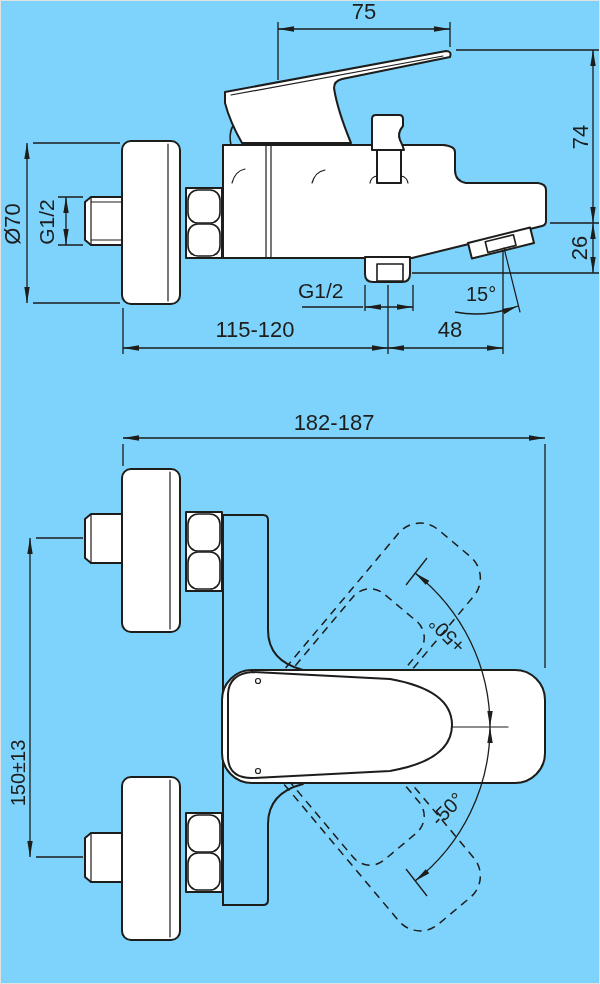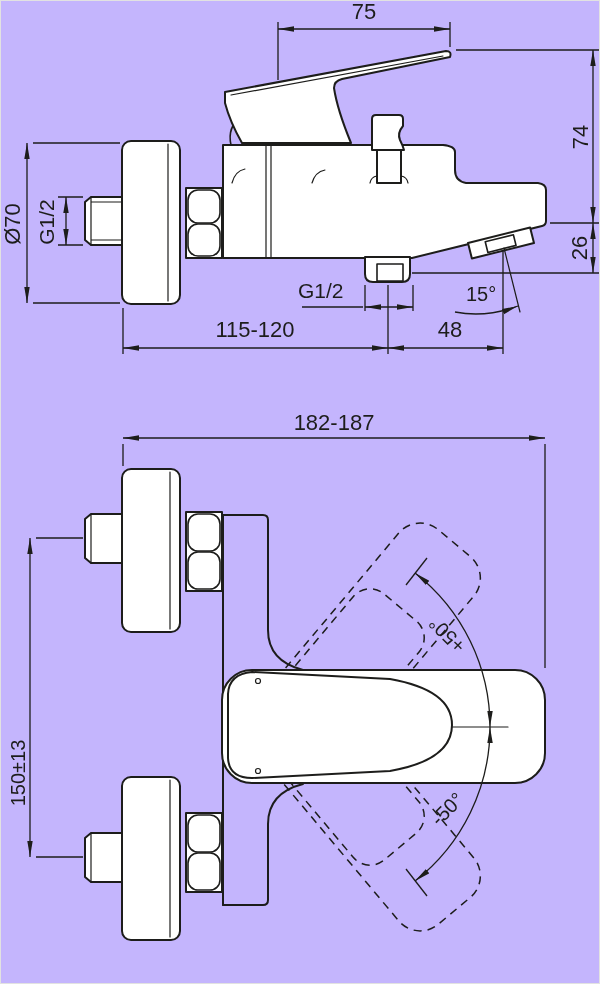--- a/index.html
+++ b/index.html
@@ -1,17 +1,17 @@
 <!DOCTYPE html>
 <html><head>
 <meta charset="utf-8">
 <style>
   html,body{margin:0;padding:0;background:#f4f4f4;}
   .page{
-    width:600px;height:984px;background:#c4b5fd;position:relative;
+    width:600px;height:984px;background:#7dd3fc;position:relative;
     box-shadow:inset 0 0 0 1px #e2e2e2;
     font-family:"Liberation Sans", sans-serif;
   }
   svg{display:block;}
   .part{fill:#ffffff;stroke:#1d1d1b;stroke-width:2;stroke-linejoin:round;stroke-linecap:round;}
   .partline{fill:none;stroke:#1d1d1b;stroke-width:1.6;stroke-linejoin:round;stroke-linecap:round;}
   .thin{fill:none;stroke:#1d1d1b;stroke-width:1.2;stroke-linecap:round;}
   .dim{fill:none;stroke:#1d1d1b;stroke-width:1.3;}
   .dashed{fill:none;stroke:#1d1d1b;stroke-width:1.5;stroke-dasharray:8 6;stroke-linejoin:round;}
   .lbl{fill:#1d1d1b;font-family:"Liberation Sans",sans-serif;font-size:22px;}

